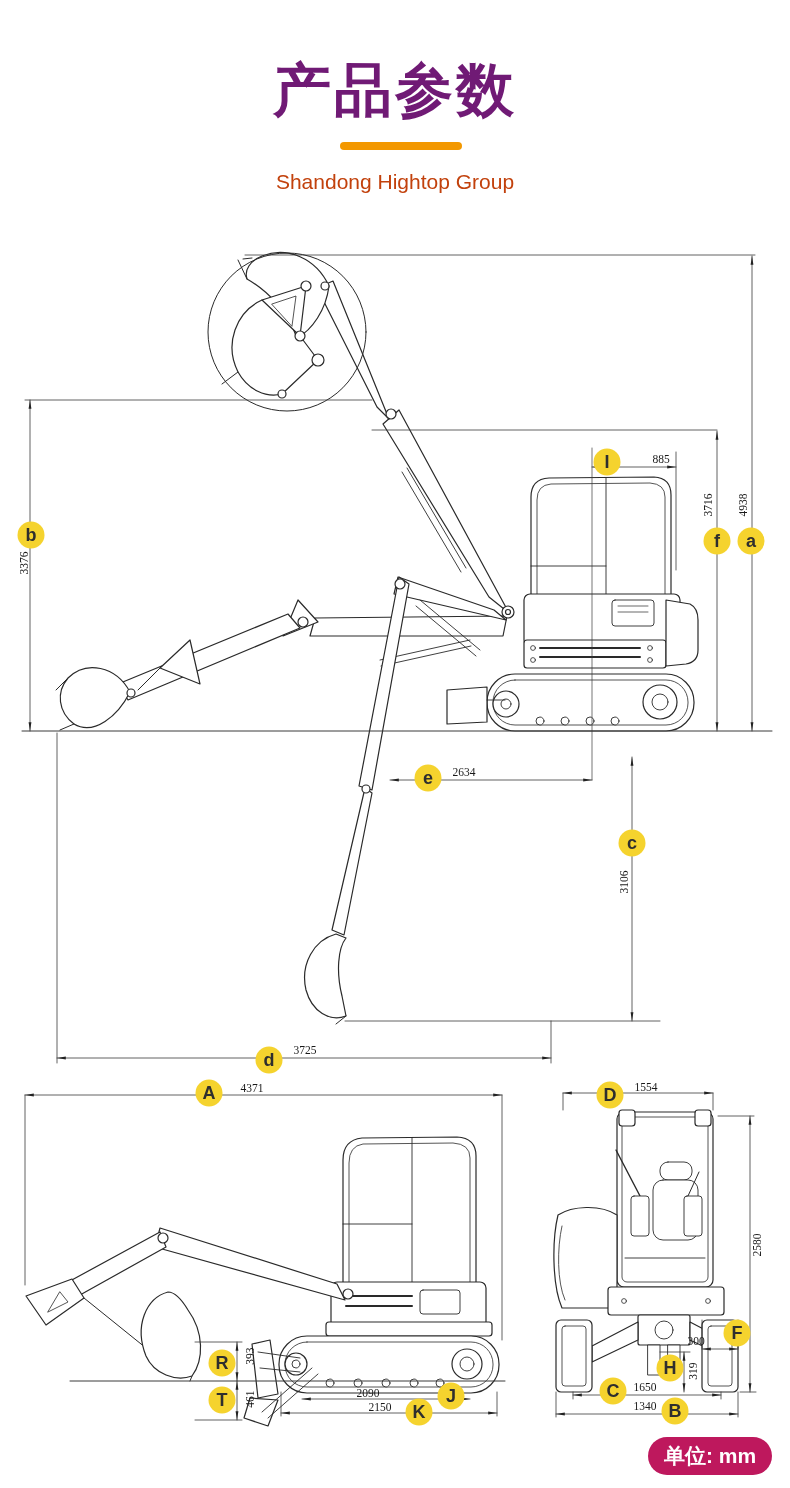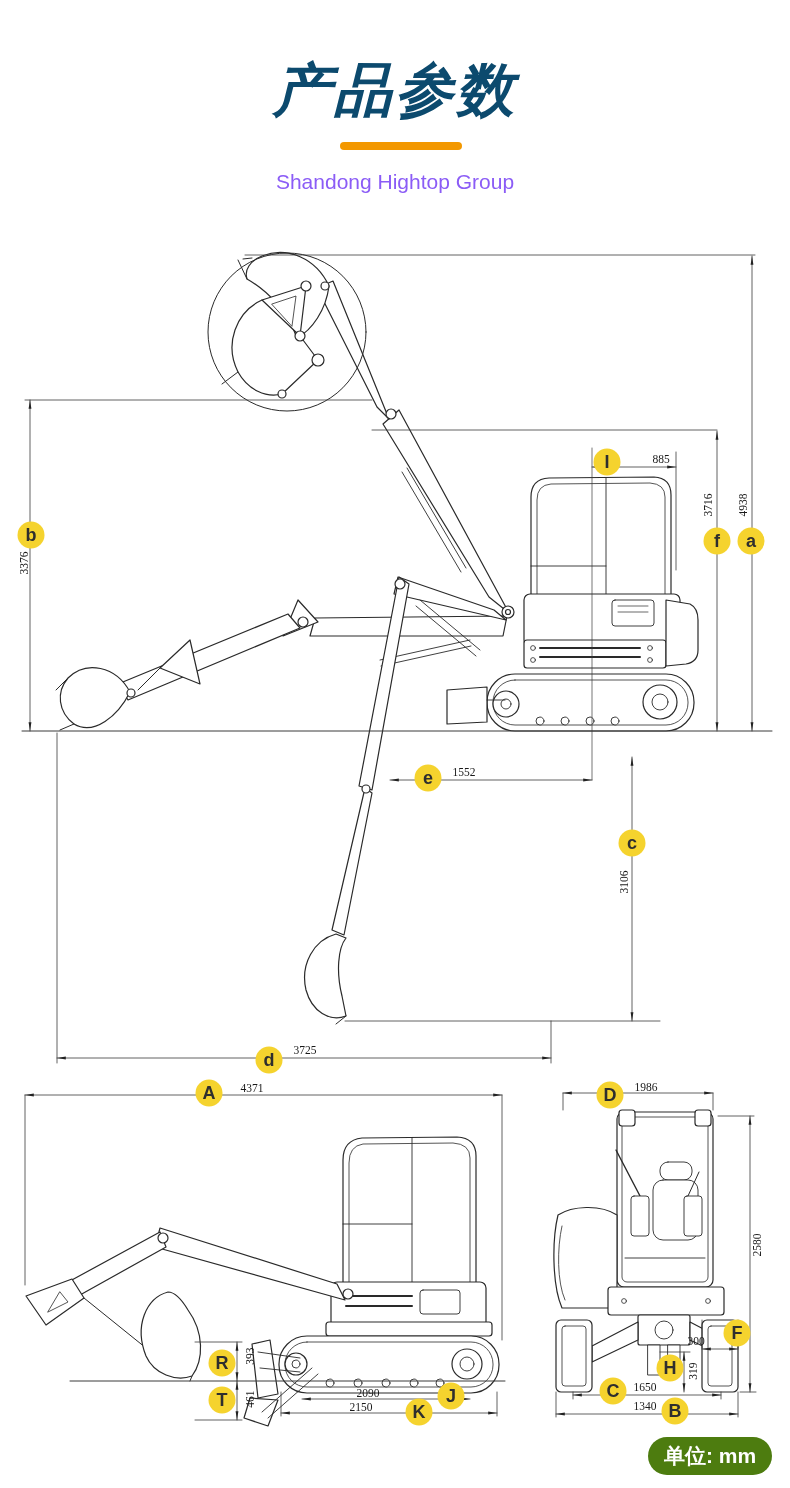--- a/index.html
+++ b/index.html
@@ -3,47 +3,46 @@
 <meta charset="utf-8">
 <style>
   html,body{margin:0;padding:0;}
   body{
     width:790px;height:1488px;position:relative;background:#ffffff;
     font-family:"Liberation Sans",sans-serif;overflow:hidden;
   }
   .hdr{position:absolute;left:0;top:0;width:790px;text-align:center;}
   .title{
     position:absolute;left:0;top:52px;width:790px;text-align:center;
-    font-size:58px;font-weight:800;color:#0c4a6e;letter-spacing:3px;
+    font-size:58px;font-weight:800;color:#701a75;letter-spacing:3px;
     font-family:"Liberation Sans",sans-serif;
-    font-style:italic;
   }
   .accent-bar{
     position:absolute;left:340px;top:142px;width:122px;height:8px;
     background:#F39800;border-radius:4px;
   }
   .subtitle{
     position:absolute;left:0;top:170px;width:790px;text-align:center;
-    font-size:21px;font-weight:400;color:#8b5cf6;
+    font-size:21px;font-weight:400;color:#c2410c;
   }
   svg.draw{position:absolute;left:0;top:0;}
   .lbl{
     position:absolute;width:27px;height:27px;border-radius:50%;
     background:#F5D32E;color:#2e2e2e;font-size:18px;font-weight:700;
     line-height:27px;text-align:center;transform:translate(-50%,-50%);
     font-family:"Liberation Sans",sans-serif;z-index:3;
   }
   .dim{
     position:absolute;font-family:"Liberation Serif",serif;font-size:11.5px;
     color:#191919;transform:translate(-50%,-50%);white-space:nowrap;z-index:2;
   }
   .dim.v{transform:translate(-50%,-50%) rotate(-90deg);}
   .unit-badge{
     position:absolute;left:648px;top:1437px;width:124px;height:38px;
-    background:#4d7c0f;border-radius:19px;color:#fff;font-size:21px;
+    background:#be185d;border-radius:19px;color:#fff;font-size:21px;
     font-weight:700;text-align:center;line-height:38px;z-index:3;
   }
 </style>
 </head>
 <body>
 
 <div class="hdr">
   <div class="title">产品参数</div>
   <div class="accent-bar"></div>
   <div class="subtitle">Shandong Hightop Group</div>
@@ -272,31 +271,31 @@
       <line x1="738" y1="1392" x2="738" y2="1417"></line>
       <line x1="556" y1="1414" x2="738" y2="1414" marker-start="url(#ar)" marker-end="url(#ar)"></line>
     </g>
   </g>
 </svg>
 
 <span class="dim v" style="left:24px;top:563px">3376</span>
 <span class="dim" style="left:661px;top:459px">885</span>
 <span class="dim v" style="left:708px;top:505px">3716</span>
 <span class="dim v" style="left:743px;top:505px">4938</span>
-<span class="dim" style="left:464px;top:772px">1552</span>
+<span class="dim" style="left:464px;top:772px">2634</span>
 <span class="dim v" style="left:624px;top:882px">3106</span>
 <span class="dim" style="left:305px;top:1050px">3725</span>
 
 <span class="dim" style="left:252px;top:1088px">4371</span>
 <span class="dim v" style="left:250px;top:1356px">393</span>
 <span class="dim v" style="left:250px;top:1399px">461</span>
 <span class="dim" style="left:368px;top:1393px">2090</span>
-<span class="dim" style="left:361px;top:1407px">2150</span>
-
-<span class="dim" style="left:646px;top:1087px">1986</span>
+<span class="dim" style="left:380px;top:1407px">2150</span>
+
+<span class="dim" style="left:646px;top:1087px">1554</span>
 <span class="dim v" style="left:757px;top:1245px">2580</span>
 <span class="dim" style="left:696px;top:1341px">300</span>
 <span class="dim v" style="left:693px;top:1371px">319</span>
 <span class="dim" style="left:645px;top:1387px">1650</span>
 <span class="dim" style="left:645px;top:1406px">1340</span>
 
 <div class="lbl" style="left:31px;top:535px">b</div>
 <div class="lbl" style="left:607px;top:462px">I</div>
 <div class="lbl" style="left:717px;top:541px">f</div>
 <div class="lbl" style="left:751px;top:541px">a</div>

